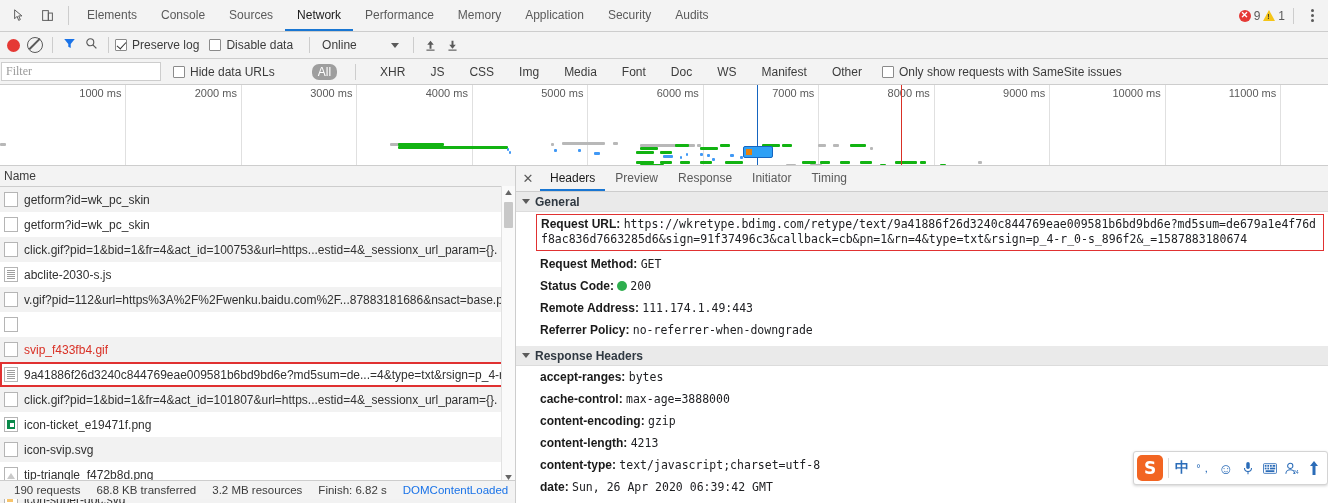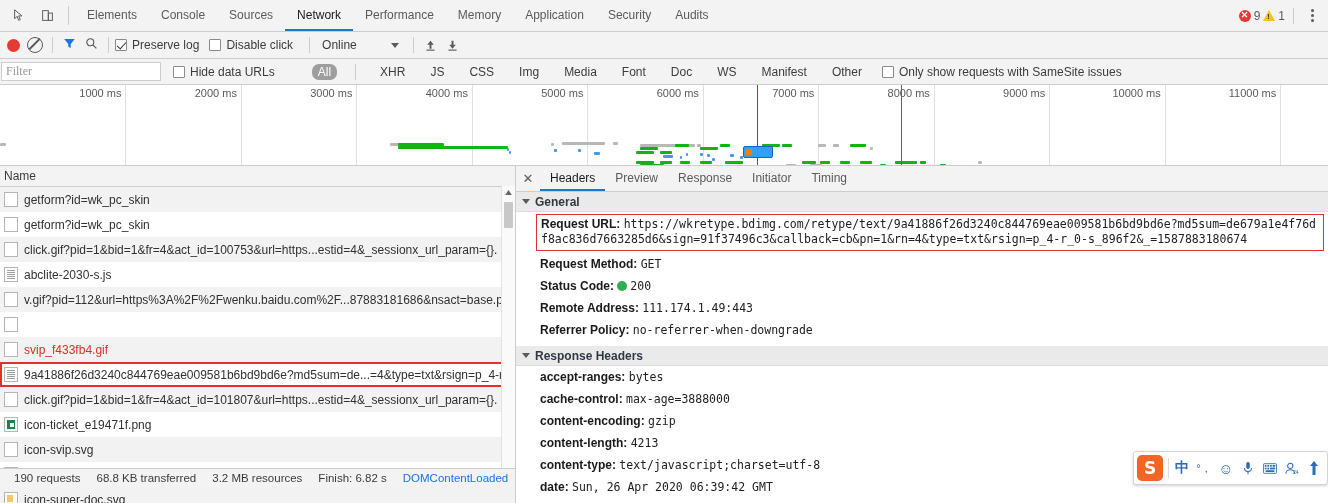--- a/index.html
+++ b/index.html
@@ -121,21 +121,21 @@
   .urlbox{
     margin:2px 4px 2px 20px;border:1.5px solid #e03131;padding:2px 4px 3px 4px;
     font-size:12px;line-height:15px;word-break:break-all;
   }
   .status-dot{display:inline-block;width:10px;height:10px;border-radius:50%;background:#2eae4e;vertical-align:-1px;margin-right:3px;}
 
   
   .statusbar{
     height:19px;min-height:19px;display:flex;align-items:center;
     background:#f3f3f3;border-top:1px solid #cdcdcd;font-size:11.5px;color:#3c3c3c;
-    padding-left:6px;position:absolute;left:0;bottom:16px;width:515px;box-sizing:border-box;
+    padding-left:6px;position:absolute;left:0;bottom:4px;width:515px;box-sizing:border-box;
   }
   .sb-item{padding:0 8px;white-space:nowrap;}
   .sb-item.link{color:#1a73e8;}
   .sb-sep{width:1px;height:12px;background:#cdcdcd;}
 
   
   .ime{
     position:absolute;right:0px;bottom:18px;height:32px;display:flex;align-items:center;
     background:#fff;border:1px solid #d4d4d4;border-radius:3px;padding:0 2px 0 0;
     box-shadow:0 1px 3px rgba(0,0,0,.18);
@@ -209,21 +209,21 @@
           <line x1="9.7" y1="9.7" x2="14" y2="14" stroke="#5a5a5a" stroke-width="1.6"></line>
         </svg>
     </div>
     <div class="tsep"></div>
     <label class="cbwrap">
       <span class="cb checked"></span>
       <span>Preserve log</span>
     </label>
     <label class="cbwrap">
       <span class="cb"></span>
-      <span>Disable click</span>
+      <span>Disable data</span>
     </label>
     <div class="tsep"></div>
     <div class="sel">
       <span class="sel-val">Online</span>
       <span class="caret"></span>
     </div>
     <div class="tsep" style="margin-left:14px;"></div>
     <div class="arrow-btn">
       <svg width="13" height="13" viewBox="0 0 16 16">
           <path d="M8 2 L12 7 H9.2 V12 H6.8 V7 H4 Z" fill="#5a5a5a"></path>

